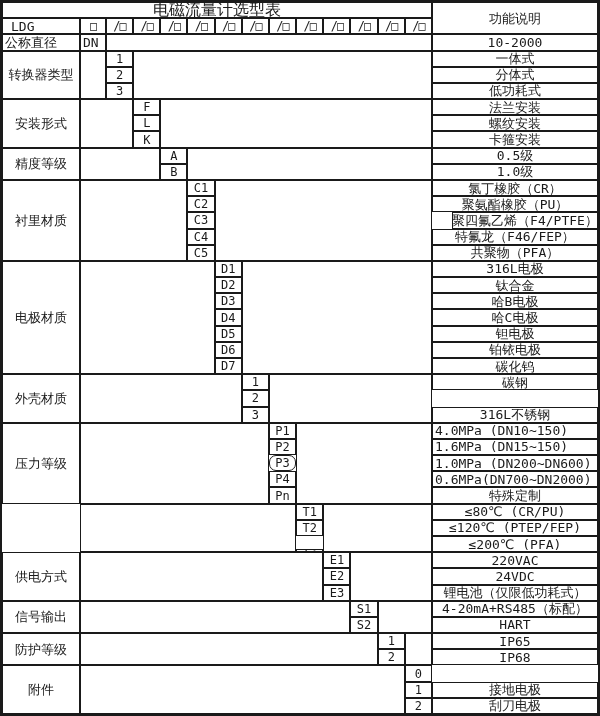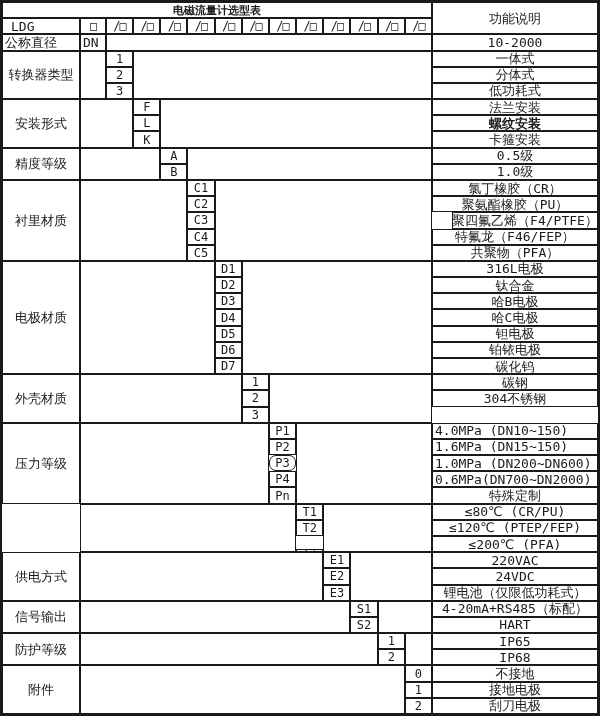--- a/index.html
+++ b/index.html
@@ -21,21 +21,21 @@
     align-items: center;
     justify-content: center;
     font-size: 13px;
     line-height: 1;
     white-space: nowrap;
     overflow: hidden;
     background: #fff;
   }
   .code  { font-size: 12px; }
   .box   { font-size: 12px; letter-spacing: -1px; }
-  .title { font-size: 11px; font-weight: bold; }
+  .title { font-size: 16px; }
   .left  { justify-content: flex-start; padding-left: 2px; }
   .padL  { justify-content: flex-start; padding-left: 8px; }
   
   .cell-title    { grid-area: 1 / 1 / 2 / 15; }
   .cell-func     { grid-area: 1 / 15 / 3 / 16; }
   .cell-ldg      { grid-area: 2 / 1 / 3 / 2; }
   .cell-dnbox    { grid-area: 2 / 2 / 3 / 3; }
   .cell-dnlabel  { grid-area: 3 / 1 / 4 / 2; }
   .cell-dncode   { grid-area: 3 / 2 / 4 / 3; }
   .cell-dnspacer { grid-area: 3 / 3 / 4 / 15; }
@@ -74,21 +74,21 @@
     <div class="c code" style="grid-area: 5 / 3 / 6 / 4;">2</div>
     <div class="c" style="grid-area: 5 / 15 / 6 / 16;">分体式</div>
     <div class="c code" style="grid-area: 6 / 3 / 7 / 4;">3</div>
     <div class="c" style="grid-area: 6 / 15 / 7 / 16;">低功耗式</div>
     <div class="c" style="grid-area: 7 / 1 / 10 / 2;">安装形式</div>
     <div class="c" style="grid-area: 7 / 2 / 10 / 4;"></div>
     <div class="c" style="grid-area: 7 / 5 / 10 / 15;"></div>
     <div class="c code" style="grid-area: 7 / 4 / 8 / 5;">F</div>
     <div class="c" style="grid-area: 7 / 15 / 8 / 16;">法兰安装</div>
     <div class="c code" style="grid-area: 8 / 4 / 9 / 5;">L</div>
-    <div class="c" style="grid-area: 8 / 15 / 9 / 16; font-weight: bold;">螺纹安装</div>
+    <div class="c" style="grid-area: 8 / 15 / 9 / 16;">螺纹安装</div>
     <div class="c code" style="grid-area: 9 / 4 / 10 / 5;">K</div>
     <div class="c" style="grid-area: 9 / 15 / 10 / 16;">卡箍安装</div>
     <div class="c" style="grid-area: 10 / 1 / 12 / 2;">精度等级</div>
     <div class="c" style="grid-area: 10 / 2 / 12 / 5;"></div>
     <div class="c" style="grid-area: 10 / 6 / 12 / 15;"></div>
     <div class="c code" style="grid-area: 10 / 5 / 11 / 6;">A</div>
     <div class="c" style="grid-area: 10 / 15 / 11 / 16;">0.5级</div>
     <div class="c code" style="grid-area: 11 / 5 / 12 / 6;">B</div>
     <div class="c" style="grid-area: 11 / 15 / 12 / 16;">1.0级</div>
     <div class="c" style="grid-area: 12 / 1 / 17 / 2;">衬里材质</div>
@@ -120,22 +120,22 @@
     <div class="c code" style="grid-area: 22 / 7 / 23 / 8;">D6</div>
     <div class="c" style="grid-area: 22 / 15 / 23 / 16;">铂铱电极</div>
     <div class="c code" style="grid-area: 23 / 7 / 24 / 8;">D7</div>
     <div class="c" style="grid-area: 23 / 15 / 24 / 16;">碳化钨</div>
     <div class="c" style="grid-area: 24 / 1 / 27 / 2;">外壳材质</div>
     <div class="c" style="grid-area: 24 / 2 / 27 / 8;"></div>
     <div class="c" style="grid-area: 24 / 9 / 27 / 15;"></div>
     <div class="c code" style="grid-area: 24 / 8 / 25 / 9;">1</div>
     <div class="c" style="grid-area: 24 / 15 / 25 / 16;">碳钢</div>
     <div class="c code" style="grid-area: 25 / 8 / 26 / 9;">2</div>
-    <div class="c" style="grid-area: 25 / 15 / 26 / 16;">304不锈钢</div>
     <div class="c code" style="grid-area: 26 / 8 / 27 / 9;">3</div>
+    <div class="c" style="grid-area: 26 / 15 / 27 / 16;">316L不锈钢</div>
     <div class="c" style="grid-area: 27 / 1 / 32 / 2;">压力等级</div>
     <div class="c" style="grid-area: 27 / 2 / 32 / 9;"></div>
     <div class="c" style="grid-area: 27 / 10 / 32 / 15;"></div>
     <div class="c code" style="grid-area: 27 / 9 / 28 / 10;">P1</div>
     <div class="c left" style="grid-area: 27 / 15 / 28 / 16;">4.0MPa (DN10~150)</div>
     <div class="c code" style="grid-area: 28 / 9 / 29 / 10;">P2</div>
     <div class="c left" style="grid-area: 28 / 15 / 29 / 16;">1.6MPa (DN15~150)</div>
     <div class="c code" style="grid-area: 29 / 9 / 30 / 10; border-radius: 7px;">P3</div>
     <div class="c left" style="grid-area: 29 / 15 / 30 / 16;">1.0MPa (DN200~DN600)</div>
     <div class="c code" style="grid-area: 30 / 9 / 31 / 10;">P4</div>
@@ -169,18 +169,17 @@
     <div class="c" style="grid-area: 39 / 15 / 40 / 16;">HART</div>
     <div class="c" style="grid-area: 40 / 2 / 42 / 13;"></div>
     <div class="c" style="grid-area: 40 / 14 / 42 / 15;"></div>
     <div class="c code" style="grid-area: 40 / 13 / 41 / 14;">1</div>
     <div class="c" style="grid-area: 40 / 15 / 41 / 16;">IP65</div>
     <div class="c code" style="grid-area: 41 / 13 / 42 / 14;">2</div>
     <div class="c" style="grid-area: 41 / 15 / 42 / 16;">IP68</div>
     <div class="c" style="grid-area: 42 / 1 / 45 / 2;">附件</div>
     <div class="c" style="grid-area: 42 / 2 / 45 / 14;"></div>
     <div class="c code" style="grid-area: 42 / 14 / 43 / 15;">0</div>
-    <div class="c" style="grid-area: 42 / 15 / 43 / 16;">不接地</div>
     <div class="c code" style="grid-area: 43 / 14 / 44 / 15;">1</div>
     <div class="c" style="grid-area: 43 / 15 / 44 / 16;">接地电极</div>
     <div class="c code" style="grid-area: 44 / 14 / 45 / 15;">2</div>
     <div class="c" style="grid-area: 44 / 15 / 45 / 16;">刮刀电极</div>
   </div>
 
 </body></html>

